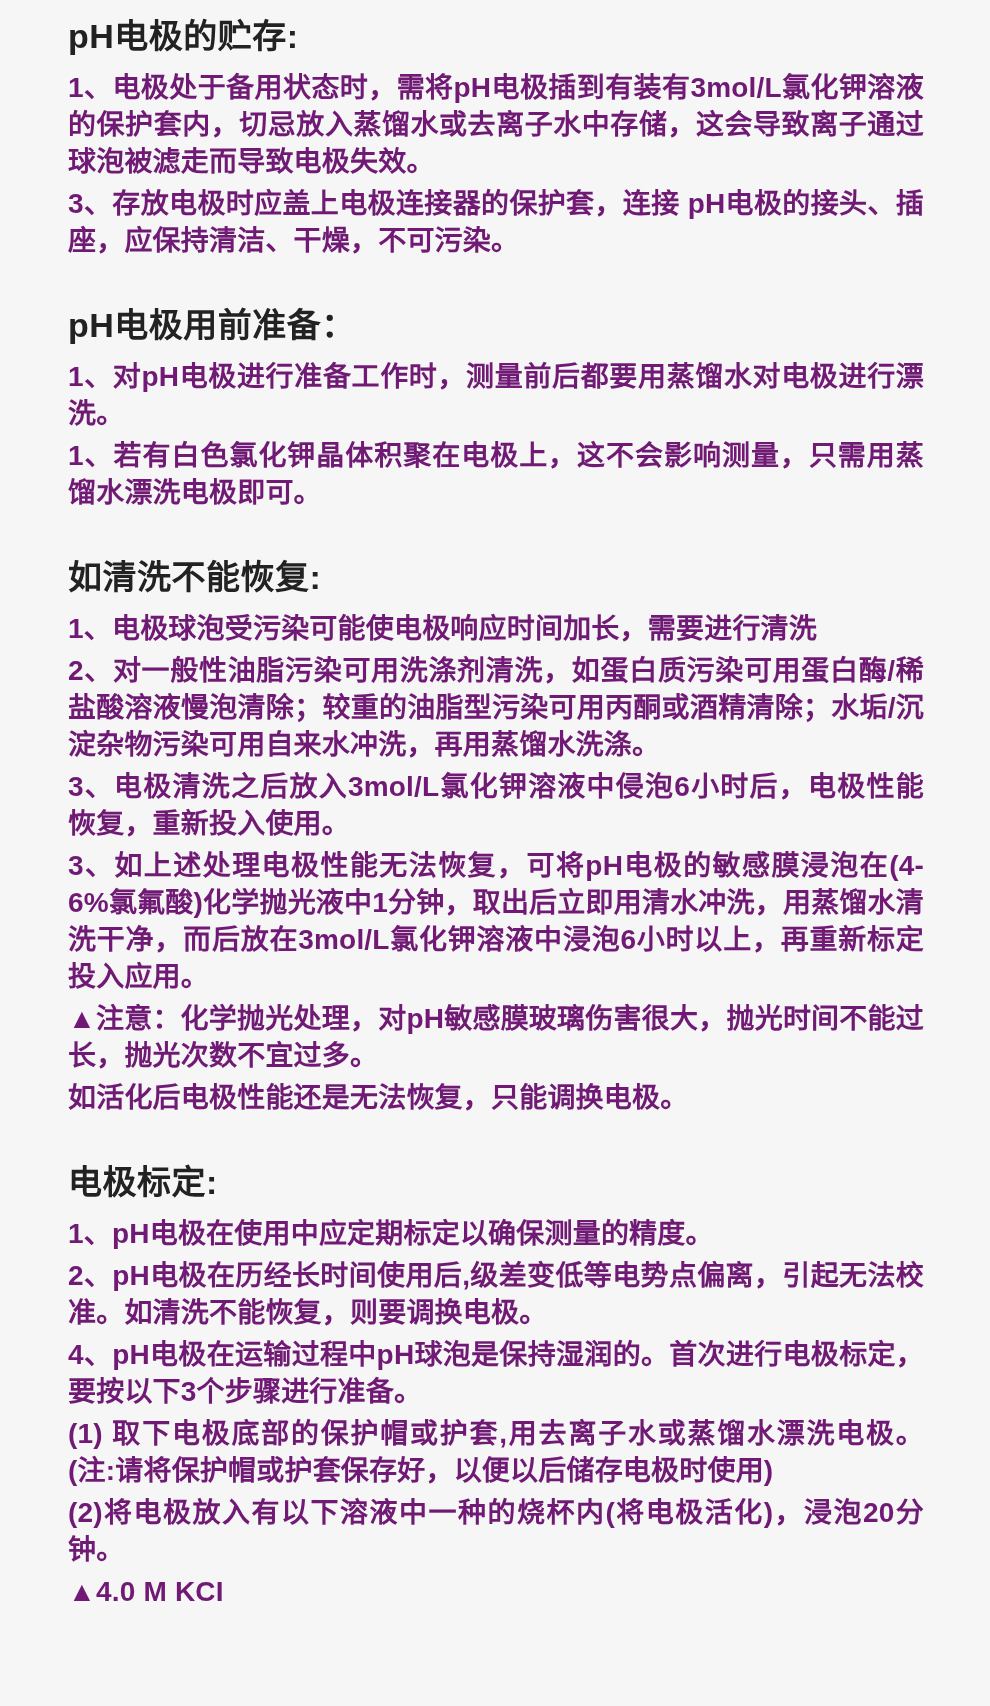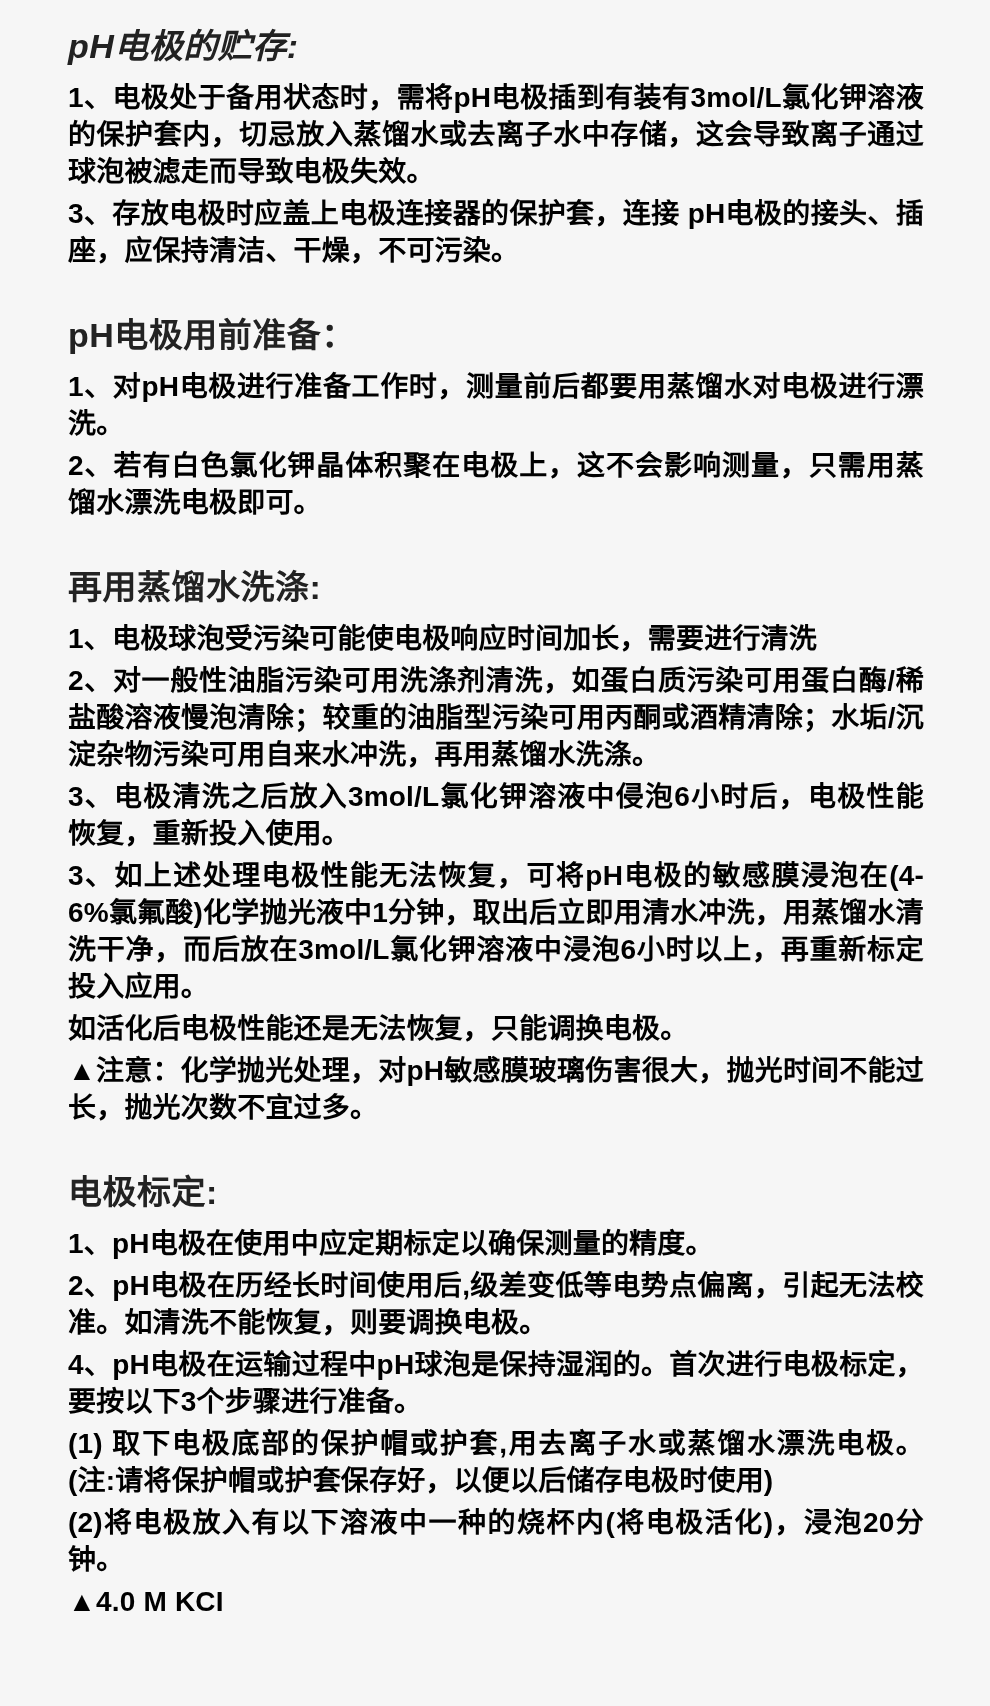--- a/index.html
+++ b/index.html
@@ -25,58 +25,57 @@
   }
   .section-heading {
     font-size: 34px;
     line-height: 44px;
     font-weight: 700;
     color: #222222;
     margin: 44px 0 11px 0;
     letter-spacing: 0.5px;
   }
   .section:first-of-type .section-heading {
-    margin-top: 12px;
-    font-style: italic;
+    margin-top: 2px;
   }
   .para {
     font-size: 28px;
     line-height: 37px;
     font-weight: 600;
-    color: #000000;
+    color: #701a75;
     margin: 0 0 5px 0;
     text-align: justify;
     letter-spacing: 0.2px;
   }
 </style>
 </head>
 <body>
 
 <div class="page">
 
   <section class="section">
     <h2 class="section-heading">pH电极的贮存:</h2>
     <p class="para">1、电极处于备用状态时，需将pH电极插到有装有3mol/L氯化钾溶液的保护套内，切忌放入蒸馏水或去离子水中存储，这会导致离子通过球泡被滤走而导致电极失效。</p>
     <p class="para">3、存放电极时应盖上电极连接器的保护套，连接 pH电极的接头、插座，应保持清洁、干燥，不可污染。</p>
   </section>
 
   <section class="section">
     <h2 class="section-heading">pH电极用前准备：</h2>
     <p class="para">1、对pH电极进行准备工作时，测量前后都要用蒸馏水对电极进行漂洗。</p>
-    <p class="para">2、若有白色氯化钾晶体积聚在电极上，这不会影响测量，只需用蒸馏水漂洗电极即可。</p>
+    <p class="para">1、若有白色氯化钾晶体积聚在电极上，这不会影响测量，只需用蒸馏水漂洗电极即可。</p>
   </section>
 
   <section class="section">
-    <h2 class="section-heading">再用蒸馏水洗涤:</h2>
+    <h2 class="section-heading">如清洗不能恢复:</h2>
     <p class="para">1、电极球泡受污染可能使电极响应时间加长，需要进行清洗</p>
     <p class="para">2、对一般性油脂污染可用洗涤剂清洗，如蛋白质污染可用蛋白酶/稀盐酸溶液慢泡清除；较重的油脂型污染可用丙酮或酒精清除；水垢/沉淀杂物污染可用自来水冲洗，再用蒸馏水洗涤。</p>
     <p class="para">3、电极清洗之后放入3mol/L氯化钾溶液中侵泡6小时后，电极性能恢复，重新投入使用。</p>
     <p class="para">3、如上述处理电极性能无法恢复，可将pH电极的敏感膜浸泡在(4-6%氯氟酸)化学抛光液中1分钟，取出后立即用清水冲洗，用蒸馏水清洗干净，而后放在3mol/L氯化钾溶液中浸泡6小时以上，再重新标定投入应用。</p>
+    <p class="para">▲注意：化学抛光处理，对pH敏感膜玻璃伤害很大，抛光时间不能过长，抛光次数不宜过多。</p>
     <p class="para">如活化后电极性能还是无法恢复，只能调换电极。</p>
-    <p class="para">▲注意：化学抛光处理，对pH敏感膜玻璃伤害很大，抛光时间不能过长，抛光次数不宜过多。</p>
   </section>
 
   <section class="section">
     <h2 class="section-heading">电极标定:</h2>
     <p class="para">1、pH电极在使用中应定期标定以确保测量的精度。</p>
     <p class="para">2、pH电极在历经长时间使用后,级差变低等电势点偏离，引起无法校准。如清洗不能恢复，则要调换电极。</p>
     <p class="para">4、pH电极在运输过程中pH球泡是保持湿润的。首次进行电极标定，要按以下3个步骤进行准备。</p>
     <p class="para">(1) 取下电极底部的保护帽或护套,用去离子水或蒸馏水漂洗电极。(注:请将保护帽或护套保存好，以便以后储存电极时使用)</p>
     <p class="para">(2)将电极放入有以下溶液中一种的烧杯内(将电极活化)，浸泡20分钟。</p>
     <p class="para">▲4.0 M KCI</p>

